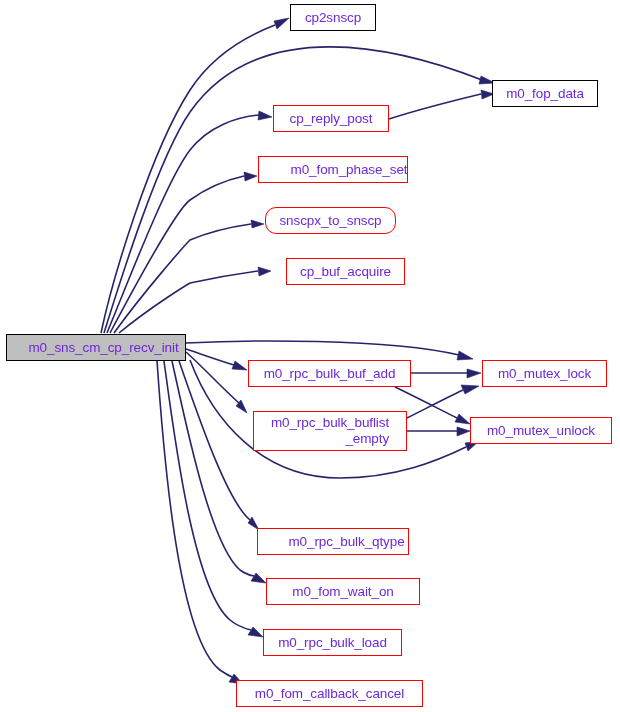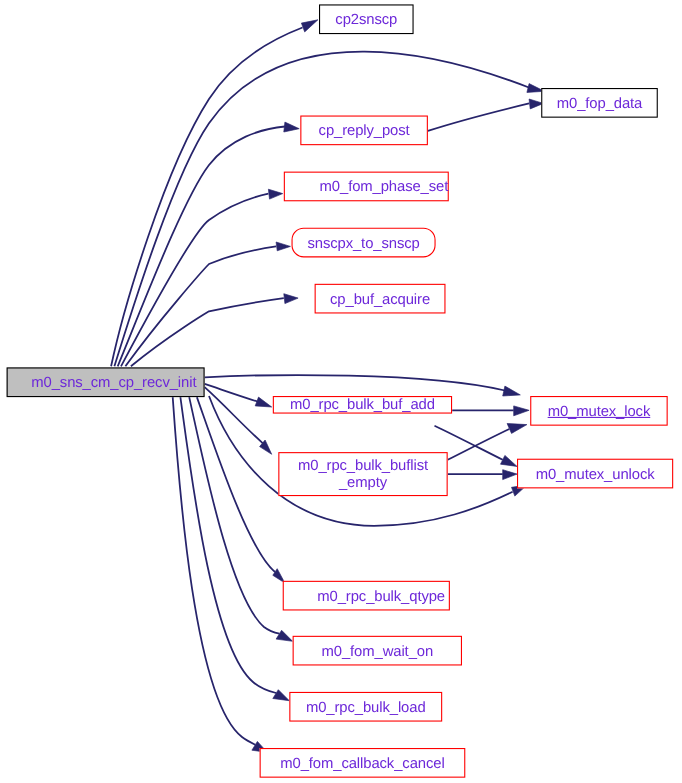--- a/index.html
+++ b/index.html
@@ -143,23 +143,23 @@
   </svg>
 
   <div id="node-layer">
       <div class="node-box black-border" style="left: 290px; top: 4px; width: 86px; height: 27px;">cp2snscp</div>
       <div class="node-box black-border" style="left: 492px; top: 80px; width: 106px; height: 27px;">m0_fop_data</div>
       <div class="node-box " style="left: 273px; top: 105px; width: 116px; height: 27px;">cp_reply_post</div>
       <div class="node-box " style="left: 258px; top: 156px; width: 150px; height: 27px; padding-left: 32px;">m0_fom_phase_set</div>
       <div class="node-box " style="left: 265px; top: 207px; width: 131px; height: 27px; border-radius: 11px;">snscpx_to_snscp</div>
       <div class="node-box " style="left: 272px; top: 258px; width: 119px; height: 27px; margin-left: 14px;">cp_buf_acquire</div>
       <div class="node-box current" style="left: 6px; top: 334px; width: 180px; height: 27px;">m0_sns_cm_cp_recv_init</div>
-      <div class="node-box " style="left: 248px; top: 360px; width: 163px; height: 16px;">m0_rpc_bulk_buf_add</div>
-      <div class="node-box " style="left: 482px; top: 360px; width: 125px; height: 27px; text-decoration: underline;">m0_mutex_lock</div>
-      <div class="node-box " style="left: 253px; top: 411px; width: 154px; height: 40px;">m0_rpc_bulk_buflist
+      <div class="node-box " style="left: 248px; top: 360px; width: 163px; height: 27px;">m0_rpc_bulk_buf_add</div>
+      <div class="node-box " style="left: 482px; top: 360px; width: 125px; height: 27px;">m0_mutex_lock</div>
+      <div class="node-box " style="left: 253px; top: 411px; width: 154px; height: 40px; text-align: right;">m0_rpc_bulk_buflist
 _empty</div>
       <div class="node-box " style="left: 470px; top: 417px; width: 142px; height: 27px;">m0_mutex_unlock</div>
       <div class="node-box " style="left: 257px; top: 528px; width: 152px; height: 27px; padding-left: 27px;">m0_rpc_bulk_qtype</div>
       <div class="node-box " style="left: 266px; top: 578px; width: 154px; height: 27px;">m0_fom_wait_on</div>
       <div class="node-box " style="left: 263px; top: 629px; width: 139px; height: 27px;">m0_rpc_bulk_load</div>
       <div class="node-box " style="left: 236px; top: 680px; width: 187px; height: 27px;">m0_fom_callback_cancel</div>
     </div>
 
 </div>
 

